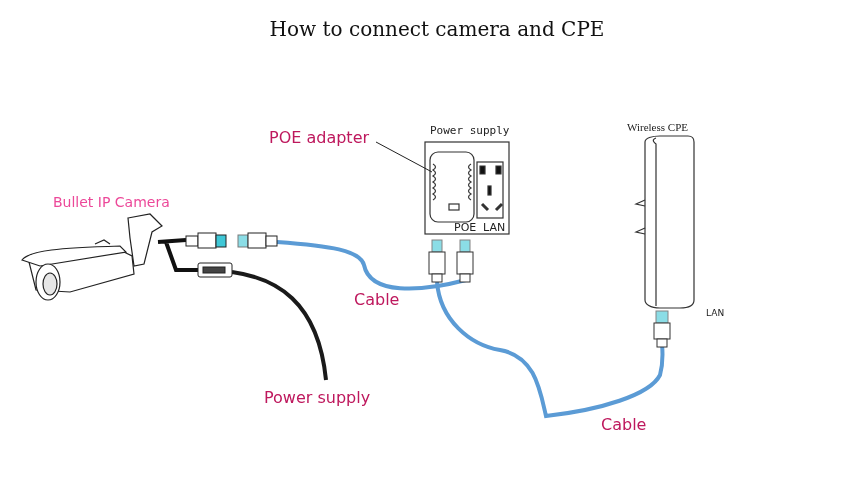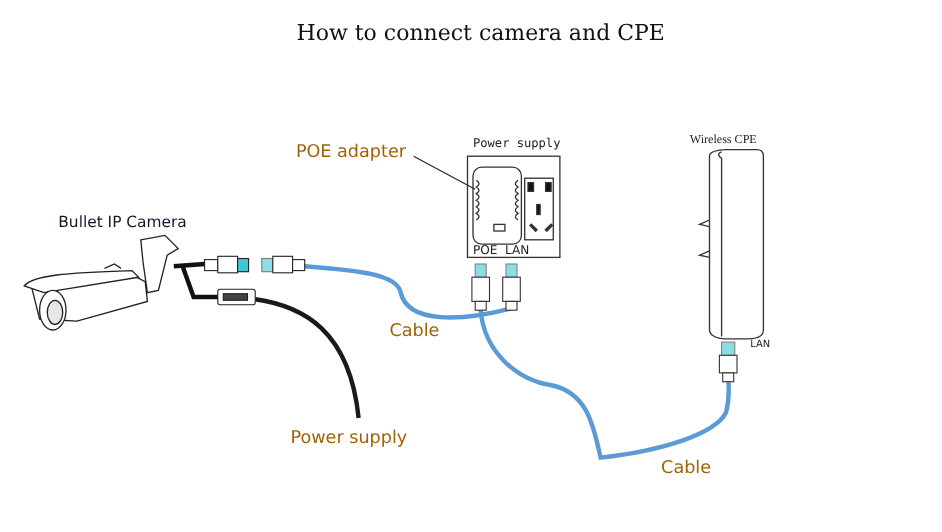--- a/index.html
+++ b/index.html
@@ -2,31 +2,31 @@
 <html><head>
   <meta charset="utf-8">
   <style>
     html, body { margin: 0; padding: 0; background: #ffffff; }
     body { width: 856px; height: 484px; position: relative; overflow: hidden; }
     .title {
       position: absolute; left: 0; top: 17px; width: 874px; text-align: center;
       font-family: "DejaVu Serif", serif; font-size: 20px; color: #111111;
     }
     .lbl {
-      position: absolute; font-family: "DejaVu Sans", sans-serif; color: #a16207;
+      position: absolute; font-family: "DejaVu Sans", sans-serif; color: #be185d;
       white-space: nowrap;
     }
     .lbl-big { font-size: 16px; }
-    .lbl-cam { font-size: 14px; color: #0f172a; }
+    .lbl-cam { font-size: 14px; color: #ec4899; }
     .mono {
       position: absolute; font-family: "DejaVu Sans Mono", monospace; font-size: 11px;
       color: #222222; white-space: nowrap;
     }
     .small {
-      position: absolute; font-family: "DejaVu Sans", sans-serif; font-size: 9px; color: #222;
+      position: absolute; font-family: "DejaVu Sans", sans-serif; font-size: 9px; color: #222; margin-left: 24px;
     }
     svg.diagram { position: absolute; left: 0; top: 0; }
   </style>
 </head>
 <body>
 
 <div class="title">How to connect camera and CPE</div>
 
 <svg class="diagram" width="856" height="484" viewBox="0 0 856 484">
 

